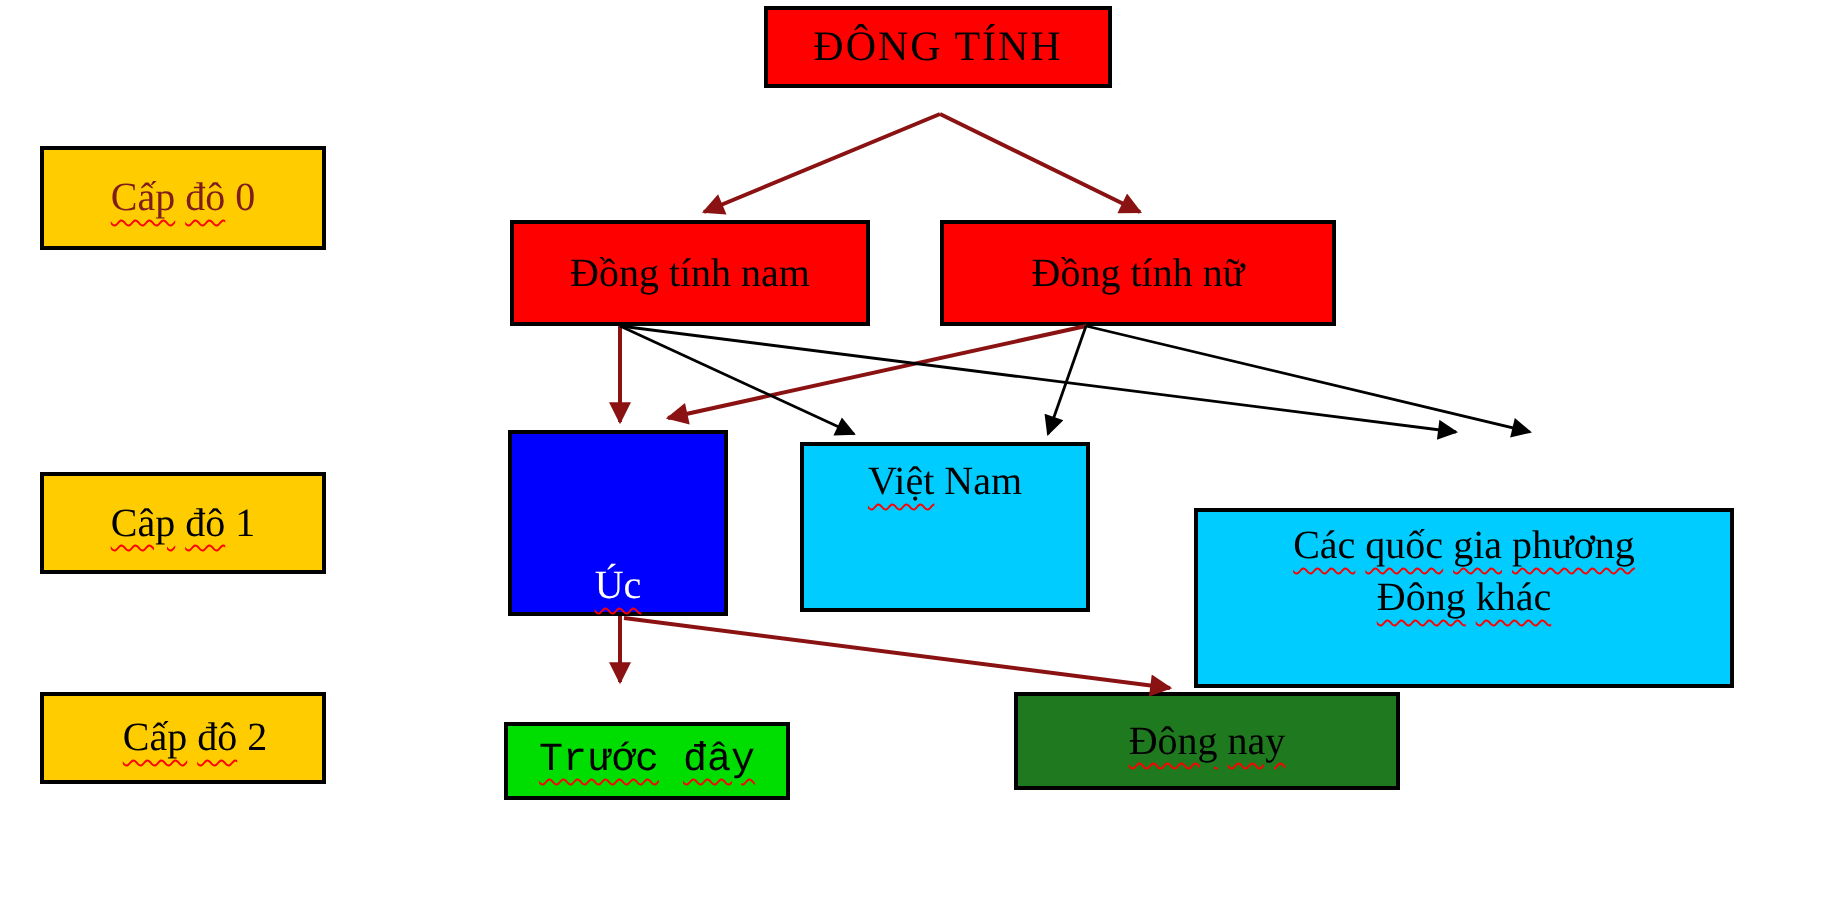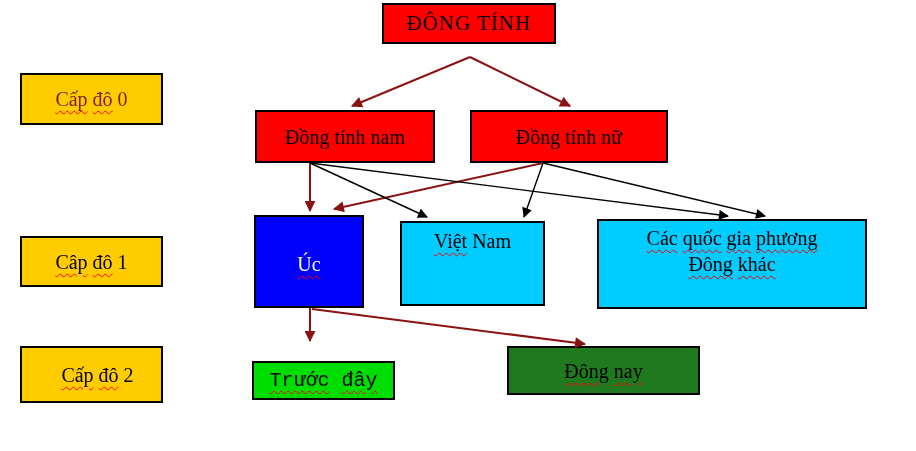--- a/index.html
+++ b/index.html
@@ -21,24 +21,24 @@
     display:flex;flex-direction:column;
     align-items:center;justify-content:center;
     text-align:center;
     font-size:20px;
     line-height:1.3;
     z-index:1;
   }
   [data-node="root"]  {left:382px;top:3px;  width:174px;height:41px;font-size:21px;letter-spacing:1px;}
   [data-node="cap0"]  {left:20px; top:73px; width:143px;height:52px;}
   [data-node="cap1"]  {left:20px; top:236px;width:143px;height:51px;}
-  [data-node="cap2"]  {left:20px; top:346px;width:143px;height:57px;padding-left:12px;}
+  [data-node="cap2"]  {left:20px; top:346px;width:143px;height:46px;padding-left:12px;}
   [data-node="nam"]   {left:255px;top:110px;width:180px;height:53px;}
   [data-node="nu"]    {left:470px;top:110px;width:198px;height:53px;}
-  [data-node="uc"]    {left:254px;top:215px;width:110px;height:93px;justify-content:center;padding-top:5px;}
+  [data-node="uc"]    {left:254px;top:215px;width:110px;height:93px;justify-content:flex-end;padding-top:5px;}
   [data-node="vn"]    {left:400px;top:221px;width:145px;height:85px;justify-content:flex-start;padding-top:5px;}
   [data-node="other"] {left:597px;top:219px;width:270px;height:90px;justify-content:flex-start;padding-top:4px;}
   [data-node="truoc"] {left:252px;top:361px;width:143px;height:39px;font-family:Liberation Mono, monospace;}
   [data-node="ngay"]  {left:507px;top:346px;width:193px;height:49px;}
   .wavy{
     text-decoration-line:underline;
     text-decoration-style:wavy;
     text-decoration-color:#FF0000;
     text-decoration-thickness:1px;
     text-underline-offset:4px;
@@ -90,21 +90,21 @@
     </div>
   <div class="node" data-node="nu" style="background: rgb(255, 0, 0); color: rgb(0, 0, 0);">
       <div class="tline"><span>Đồng tính nữ</span></div>
     </div>
   <div class="node" data-node="uc" style="background: rgb(0, 0, 255); color: rgb(255, 255, 255);">
       <div class="tline"><span class="wavy">Úc</span></div>
     </div>
   <div class="node" data-node="vn" style="background: rgb(0, 204, 255); color: rgb(0, 0, 0);">
       <div class="tline"><span class="wavy">Việt</span><span> Nam</span></div>
     </div>
-  <div class="node" data-node="other" style="background: rgb(0, 204, 255); color: rgb(0, 0, 0);">
+  <div class="node" data-node="other" style="background: rgb(0, 204, 255); color: rgb(0, 0, 0); margin-top: 35px;">
       <div class="tline"><span class="wavy">Các</span><span> </span><span class="wavy">quốc</span><span> </span><span class="wavy">gia</span><span> </span><span class="wavy">phương</span></div>
       <div class="tline"><span class="wavy">Đông</span><span> </span><span class="wavy">khác</span></div>
     </div>
   <div class="node" data-node="truoc" style="background: rgb(0, 221, 0); color: rgb(0, 0, 0);">
       <div class="tline"><span class="wavy">Trước</span><span> </span><span class="wavy">đây</span></div>
     </div>
   <div class="node" data-node="ngay" style="background: rgb(31, 122, 31); color: rgb(0, 0, 0);">
       <div class="tline"><span class="wavy">Đông</span><span> </span><span class="wavy">nay</span></div>
     </div>
 

